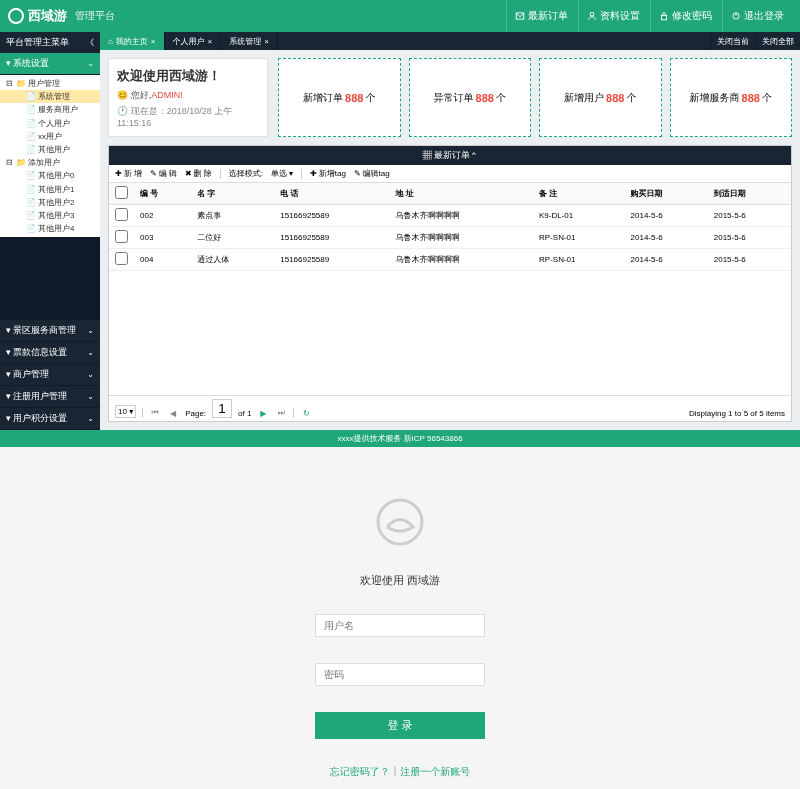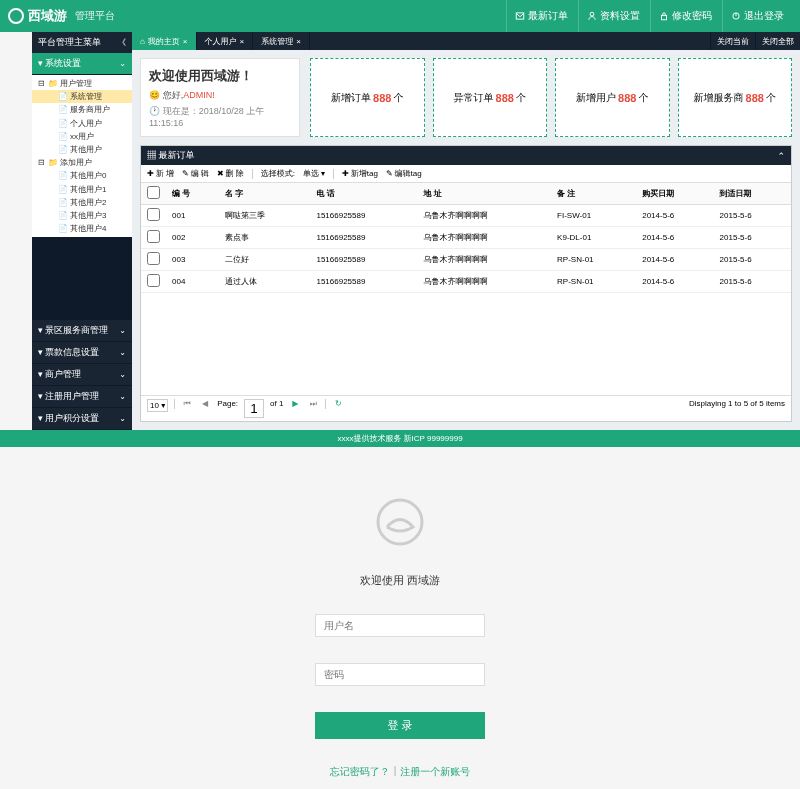--- a/index.html
+++ b/index.html
@@ -9,21 +9,21 @@
 .header { background: #1fa67a; height: 32px; display: flex; align-items: center; color: #fff; padding: 0 8px; }
 .logo-area { display: flex; align-items: center; gap: 4px; font-size: 13px; font-weight: bold; }
 .logo-icon { width: 16px; height: 16px; border: 2px solid #fff; border-radius: 50%; position: relative; }
 .logo-sub { font-size: 10px; font-weight: normal; opacity: 0.9; margin-left: 4px; }
 .header-spacer { flex: 1; }
 .header-links { display: flex; gap: 2px; }
 .header-link { padding: 0 8px; display: flex; align-items: center; gap: 3px; font-size: 10px; height: 32px; border-left: 1px solid rgba(255,255,255,0.2); }
 .header-link svg { width: 10px; height: 10px; }
 
 
-.main { display: flex; height: 398px; margin-left: 32px; }
+.main { display: flex; height: 398px; }
 
 
 .sidebar { width: 100px; background: #0e1a2a; color: #fff; display: flex; flex-direction: column; font-size: 9px; }
 .sidebar-title { background: #1a2533; padding: 4px 6px; display: flex; justify-content: space-between; align-items: center; font-size: 9px; }
 .accordion-item { background: #1fa67a; padding: 4px 6px; display: flex; justify-content: space-between; align-items: center; border-bottom: 1px solid #0e1a2a; font-size: 9px; }
 .accordion-item.dark { background: #1a2533; }
 .tree { background: #fff; color: #333; flex-shrink: 0; padding: 2px 0; font-size: 8px; line-height: 1.4; overflow: hidden; }
 .tree-item { padding: 1px 4px; display: flex; align-items: center; gap: 2px; white-space: nowrap; }
 .tree-item.l1 { padding-left: 6px; }
 .tree-item.l2 { padding-left: 16px; }
@@ -52,30 +52,30 @@
 .welcome-user { font-size: 9px; color: #555; }
 .welcome-user .admin { color: #e74c3c; }
 .welcome-time { font-size: 9px; color: #888; margin-top: 3px; }
 
 .stats { flex: 1; display: flex; gap: 8px; border-radius: 15px; }
 .stat-card { flex: 1; border: 1px dashed #1fa67a; background: #fff; display: flex; align-items: center; justify-content: center; padding: 6px; font-size: 10px; }
 .stat-num { color: #e74c3c; font-size: 11px; font-weight: bold; margin: 0 2px; text-align: right; }
 
 
 .grid-panel { background: #fff; border: 1px solid #ccc; flex: 1; display: flex; flex-direction: column; }
-.grid-header { background: #1a2533; color: #fff; padding: 3px 6px; font-size: 9px; display: flex; justify-content: space-between; align-items: center; }
+.grid-header { background: #1a2533; color: #fff; padding: 3px 6px; font-size: 9px; display: flex; justify-content: center; align-items: center; }
 .grid-toolbar { padding: 3px 6px; display: flex; gap: 8px; font-size: 8px; border-bottom: 1px solid #ddd; align-items: center; }
 .tb-btn { display: flex; align-items: center; gap: 2px; }
 .tb-sep { width: 1px; height: 10px; background: #ccc; }
 table { width: 100%; border-collapse: collapse; font-size: 8px; }
 th { text-align: left; padding: 3px 6px; border-bottom: 1px solid #ddd; background: #fafafa; font-weight: bold; }
 td { padding: 3px 6px; border-bottom: 1px solid #eee; }
 .chk { width: 14px; }
 .grid-body-space { flex: 1; }
-.pager { border-top: 1px solid #ddd; padding: 3px 6px; display: flex; align-items: flex-start; gap: 6px; font-size: 8px; }
+.pager { border-top: 1px solid #ddd; padding: 3px 6px; display: flex; align-items: flex-end; gap: 6px; font-size: 8px; }
 .pager-size { border: 1px solid #ccc; padding: 1px 2px; }
 .pager-btn { width: 12px; text-align: center; color: #888; }
 .pager-btn.active { color: #1fa67a; }
 .pager-input { width: 20px; border: 1px solid #ccc; text-align: center; padding: 1px; }
 .pager-spacer { flex: 1; }
 
 
 .footer { background: #1fa67a; color: #fff; text-align: center; padding: 3px; font-size: 8px; }
 
 
@@ -251,30 +251,20 @@
             <th>编 号</th>
             <th>名 字</th>
             <th>电 话</th>
             <th>地 址</th>
             <th>备 注</th>
             <th>购买日期</th>
             <th>到适日期</th>
           </tr>
             </thead>
           <tbody id="grid-body">
-              <tr>
-                <td class="chk"><input type="checkbox" style=""></td>
-    <td>001</td>
-                <td>啊哒第三季</td>
-                <td>15166925589</td>
-                <td>乌鲁木齐啊啊啊啊</td>
-                <td>FI-SW-01</td>
-                <td>2014-5-6</td>
-                <td>2015-5-6</td>
-              </tr>
               <tr>
                 <td class="chk"><input type="checkbox" style=""></td>
     <td>002</td>
                 <td>素点事</td>
                 <td>15166925589</td>
                 <td>乌鲁木齐啊啊啊啊</td>
                 <td>K9-DL-01</td>
                 <td>2014-5-6</td>
                 <td>2015-5-6</td>
               </tr>
@@ -314,21 +304,21 @@
           <span class="tb-sep"></span>
           <span class="pager-btn active">↻</span>
           <div class="pager-spacer"></div>
           <span>Displaying 1 to 5 of 5 items</span>
         </div>
       </div>
     </div>
   </div>
 </div>
 
-<div class="footer">xxxx提供技术服务 新ICP 99999999</div>
+<div class="footer">xxxx提供技术服务 新ICP 56543866</div>
 
 <div class="login-section">
   <svg class="login-logo" viewBox="0 0 50 50">
       <circle cx="25" cy="25" r="22" fill="none" stroke="#333" stroke-width="3"></circle>
       <path d="M12 30 Q25 15 38 30 Q25 38 12 30" fill="none" stroke="#333" stroke-width="3"></path>
     </svg>
   <div class="login-title">欢迎使用 西域游</div>
   <input class="login-input" placeholder="用户名" style="">
   <input class="login-input" type="password" placeholder="密码" style="">
   <button class="login-btn">登 录</button>

